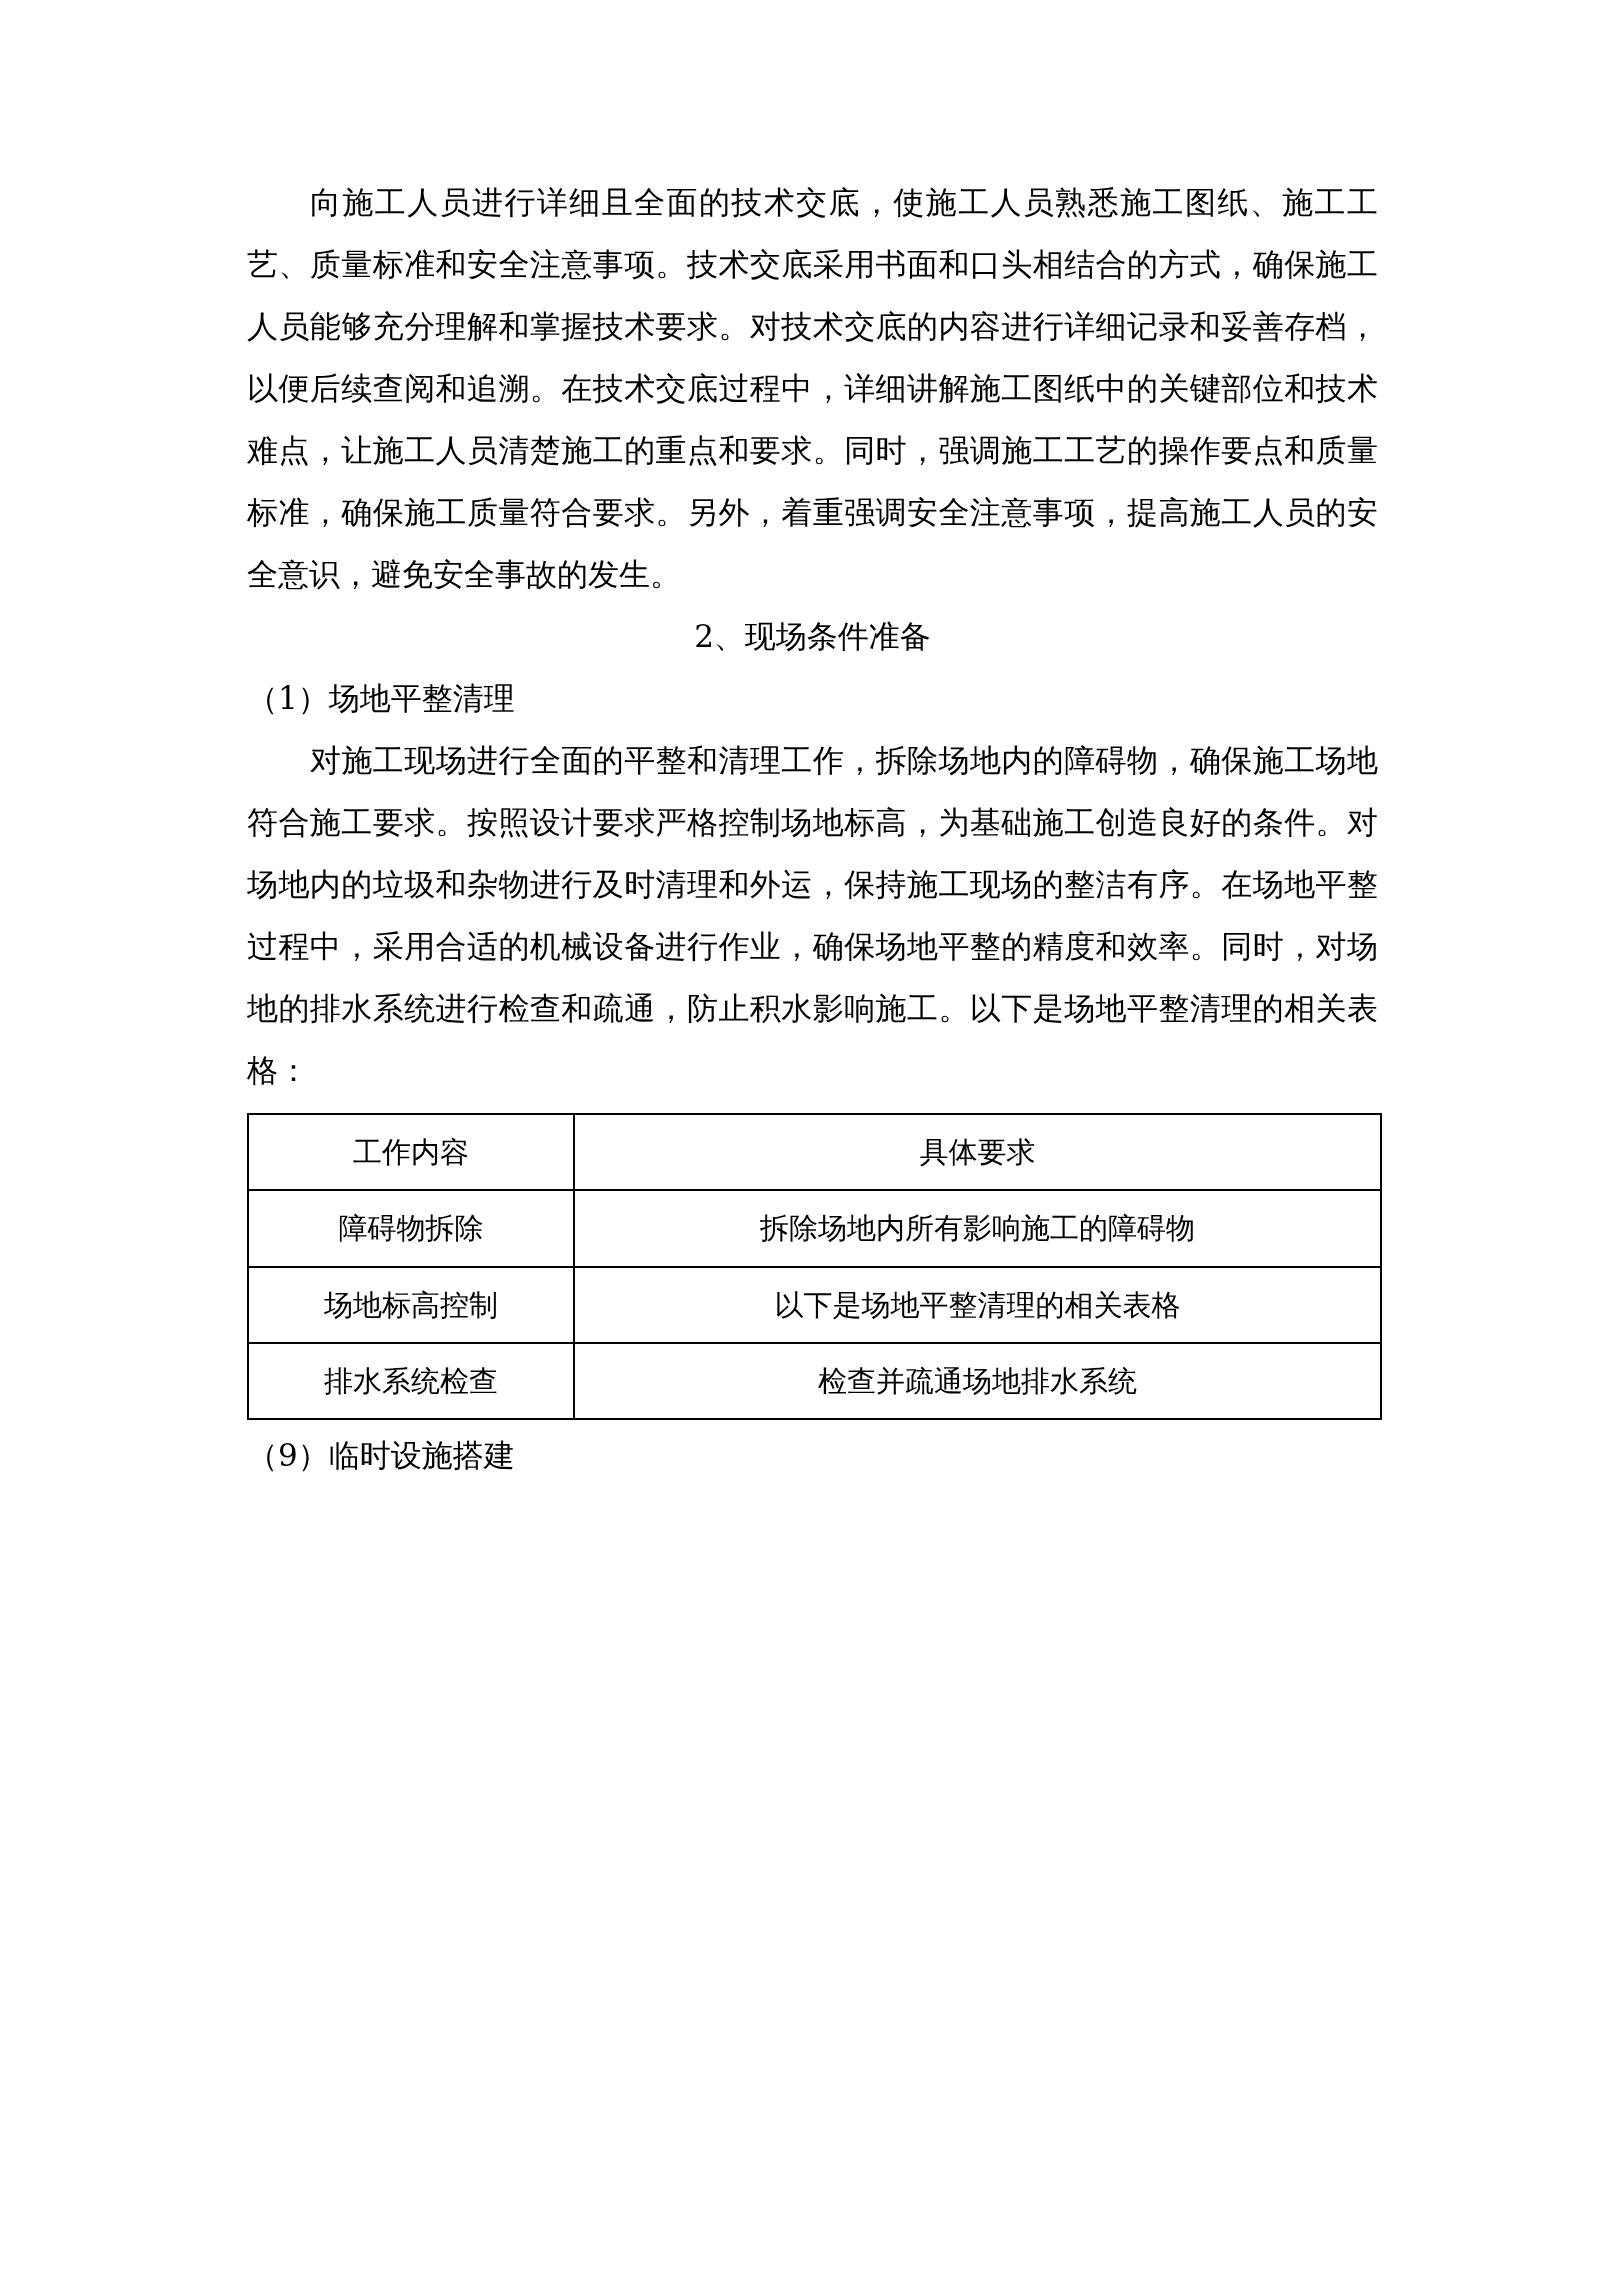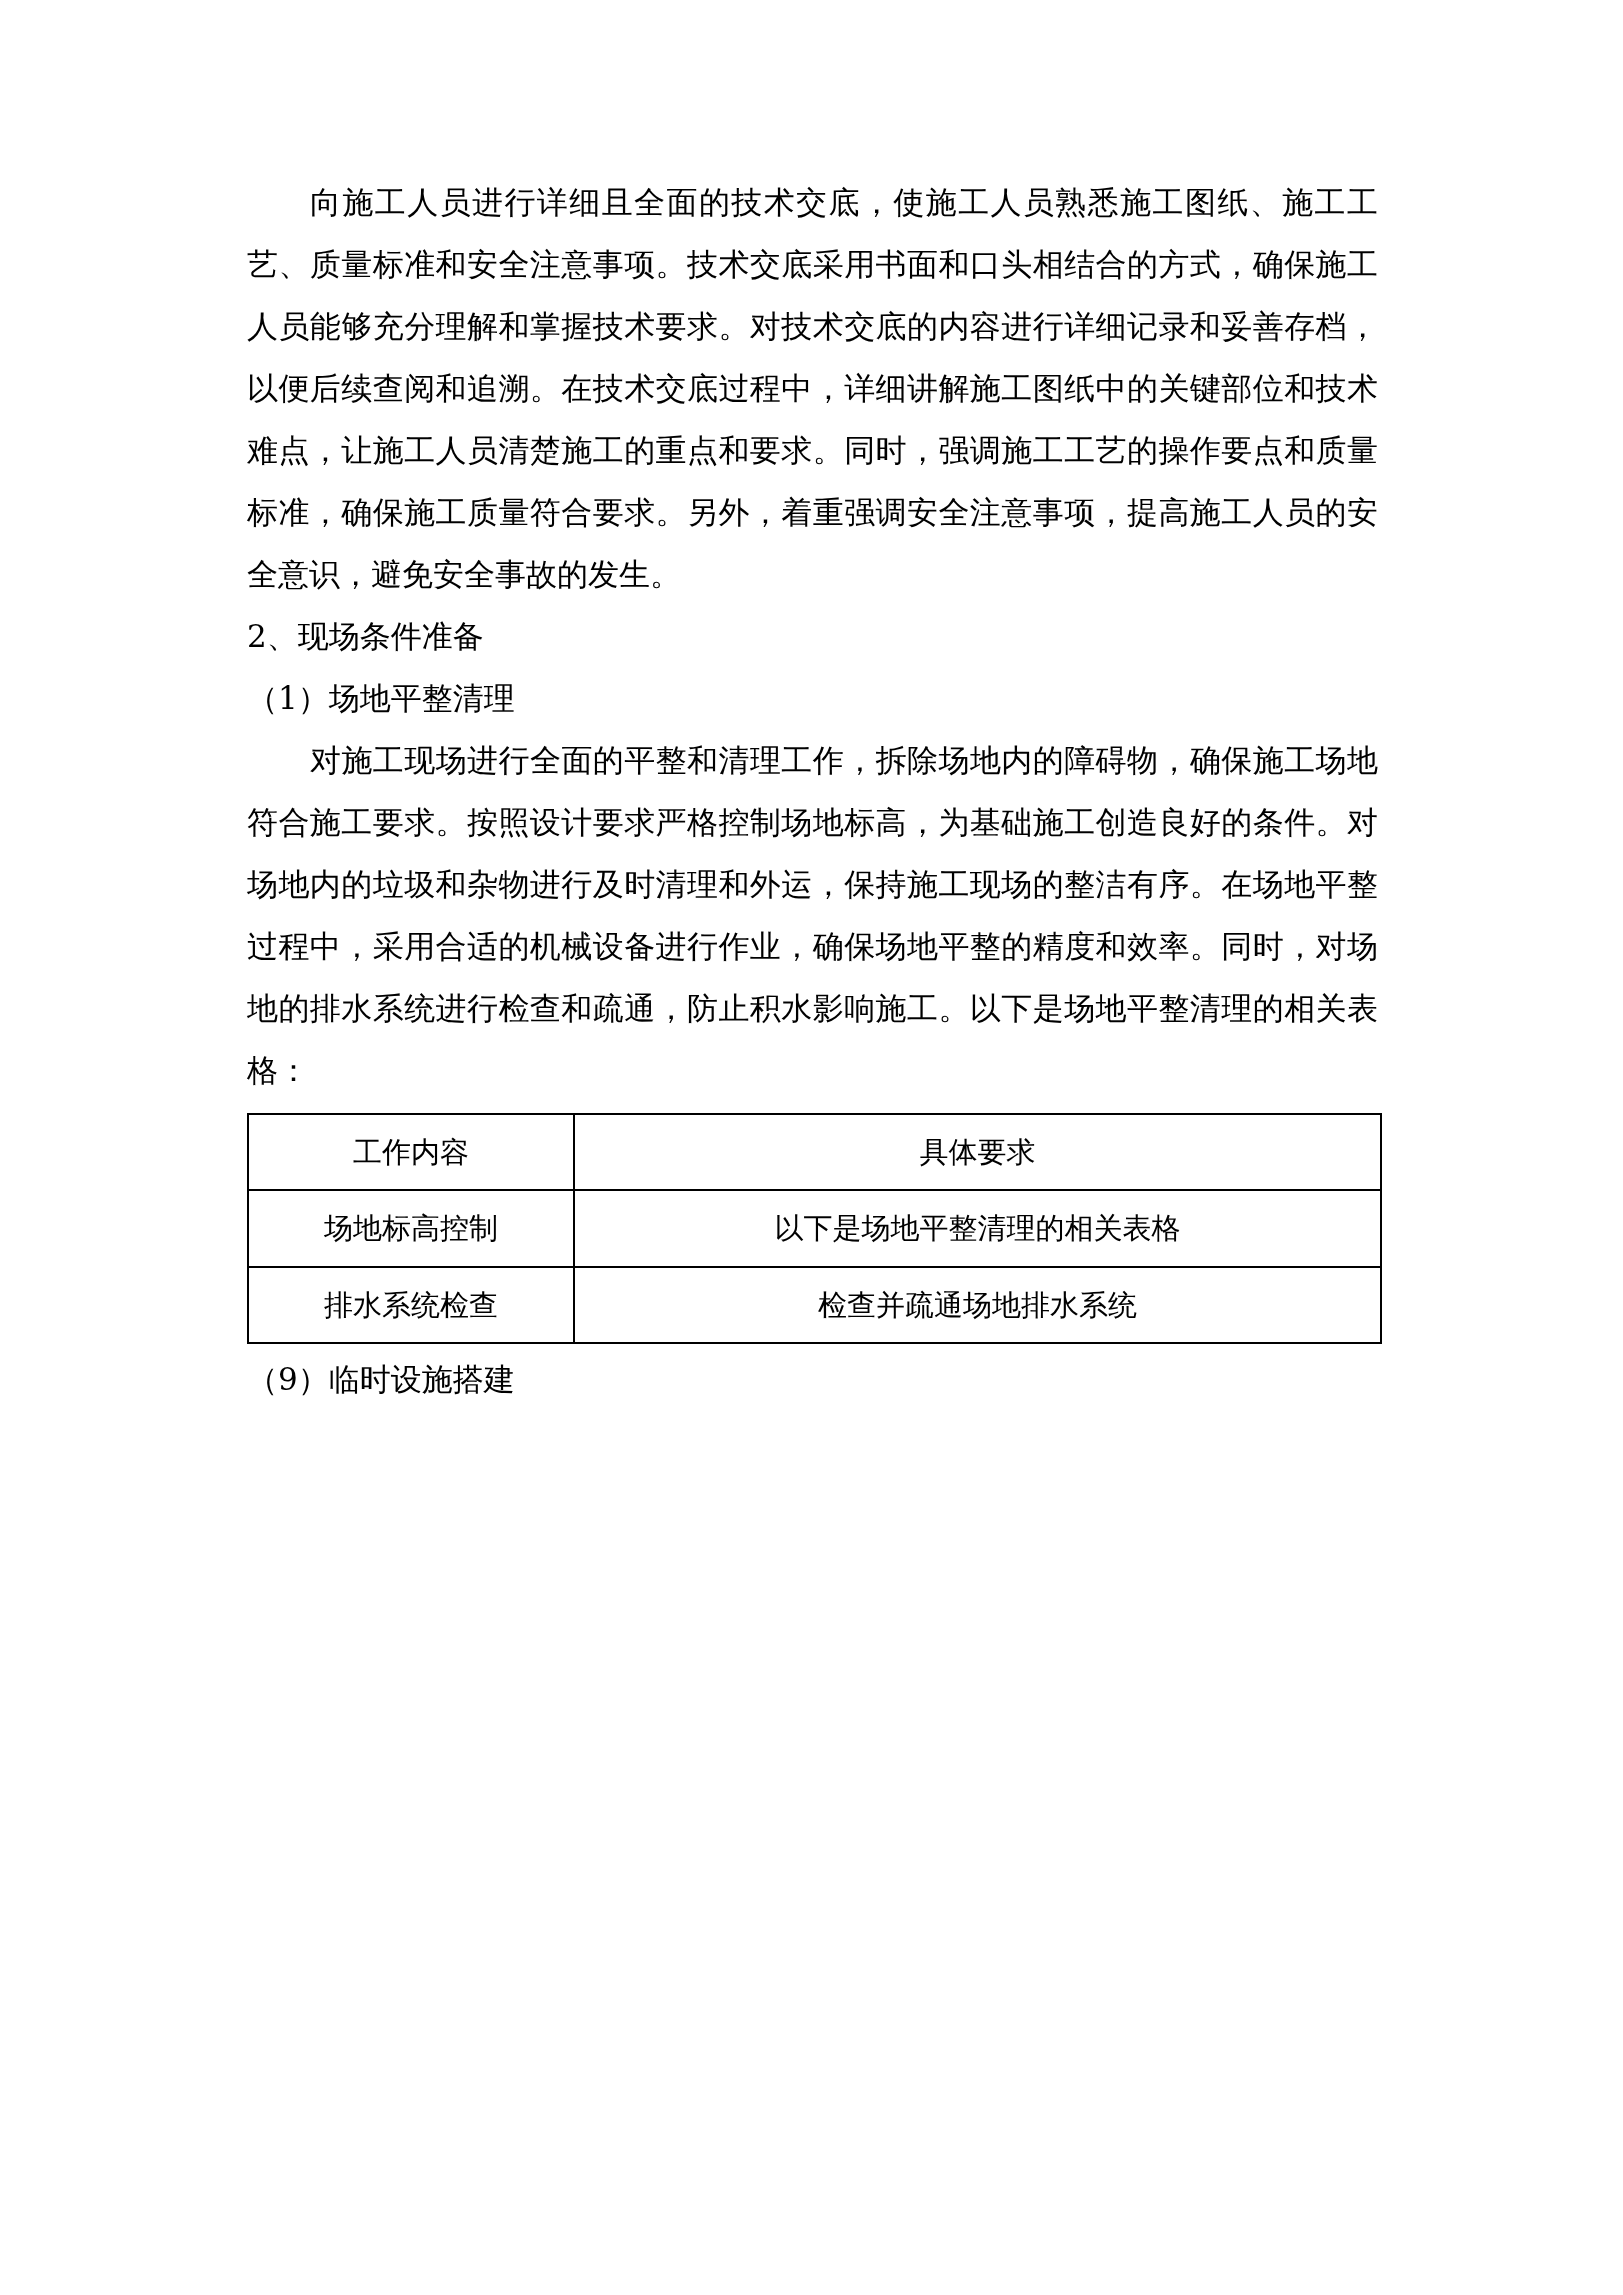--- a/index.html
+++ b/index.html
@@ -32,21 +32,21 @@
     text-justify: inter-ideograph;
     text-indent: 63px;
     letter-spacing: 0;
     word-spacing: 0;
     font-weight: normal;
   }
   p.heading {
     margin: 0;
     font-size: 31px;
     line-height: 62px;
-    text-align: left;
+    text-align: center;
     text-indent: 0;
   }
   p.subheading {
     margin: 0;
     font-size: 31px;
     line-height: 62px;
     text-align: left;
     text-indent: 0;
   }
   table.data-table {
@@ -86,20 +86,24 @@
       <colgroup>
           <col class="c1">
           <col class="c2">
         </colgroup>
       <tbody>
         <tr>
           <td>工作内容</td>
           <td>具体要求</td>
         </tr>
         <tr>
+          <td>障碍物拆除</td>
+          <td>拆除场地内所有影响施工的障碍物</td>
+        </tr>
+        <tr>
           <td>场地标高控制</td>
           <td>以下是场地平整清理的相关表格</td>
         </tr>
         <tr>
           <td>排水系统检查</td>
           <td>检查并疏通场地排水系统</td>
         </tr>
       </tbody>
     </table>
 

